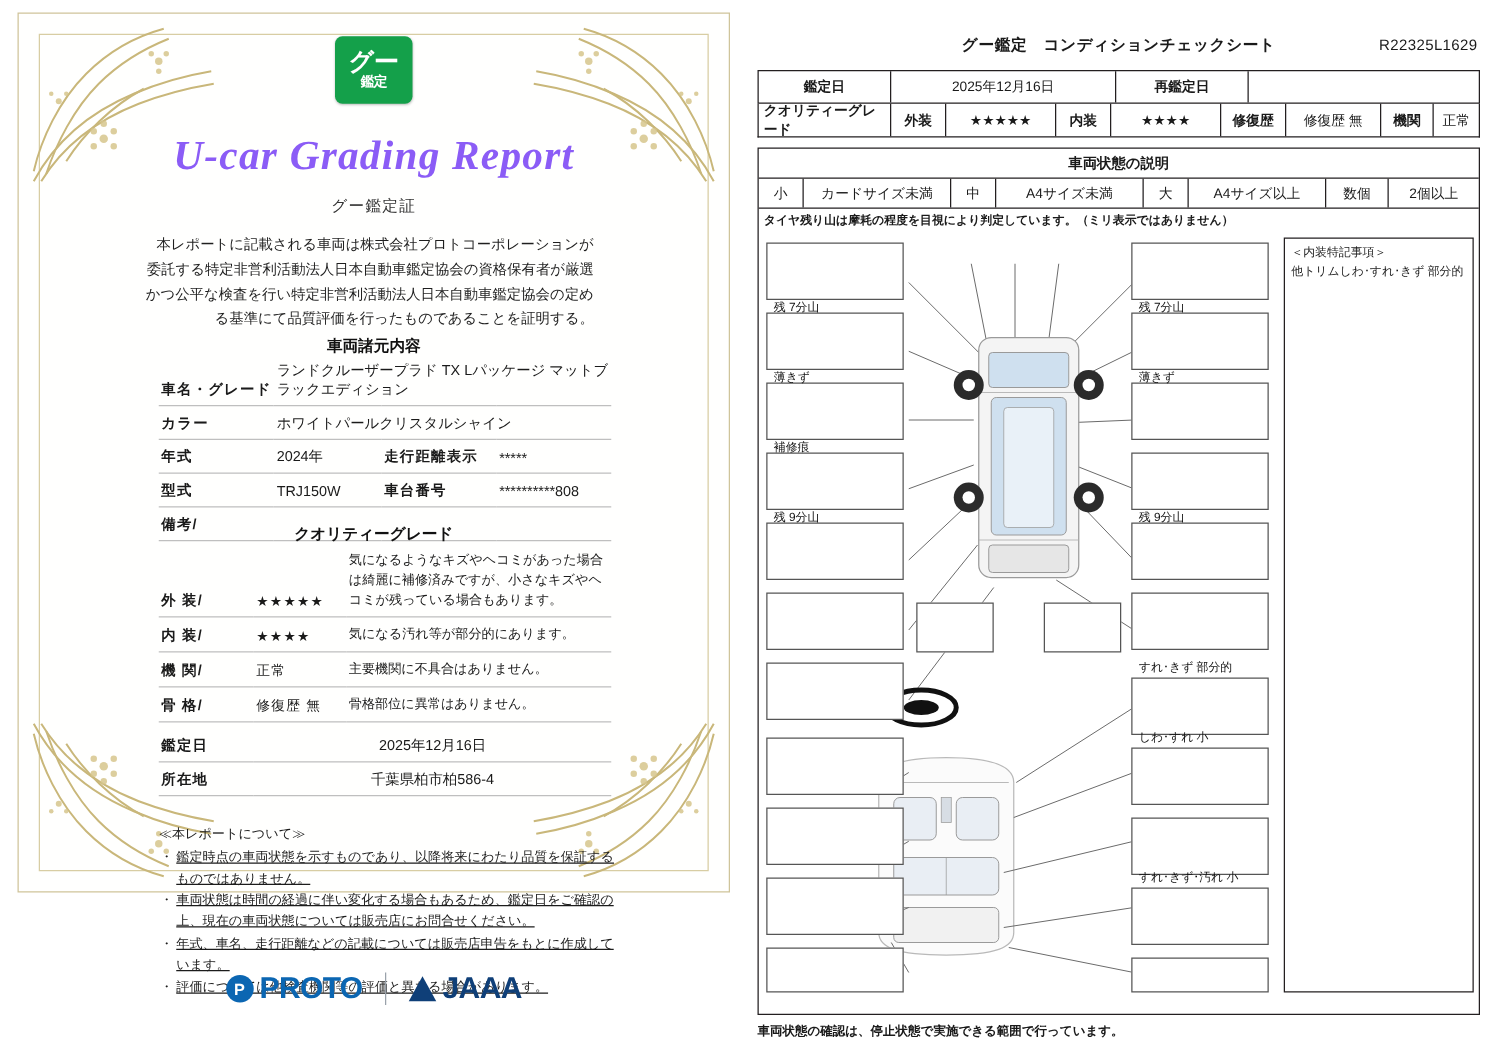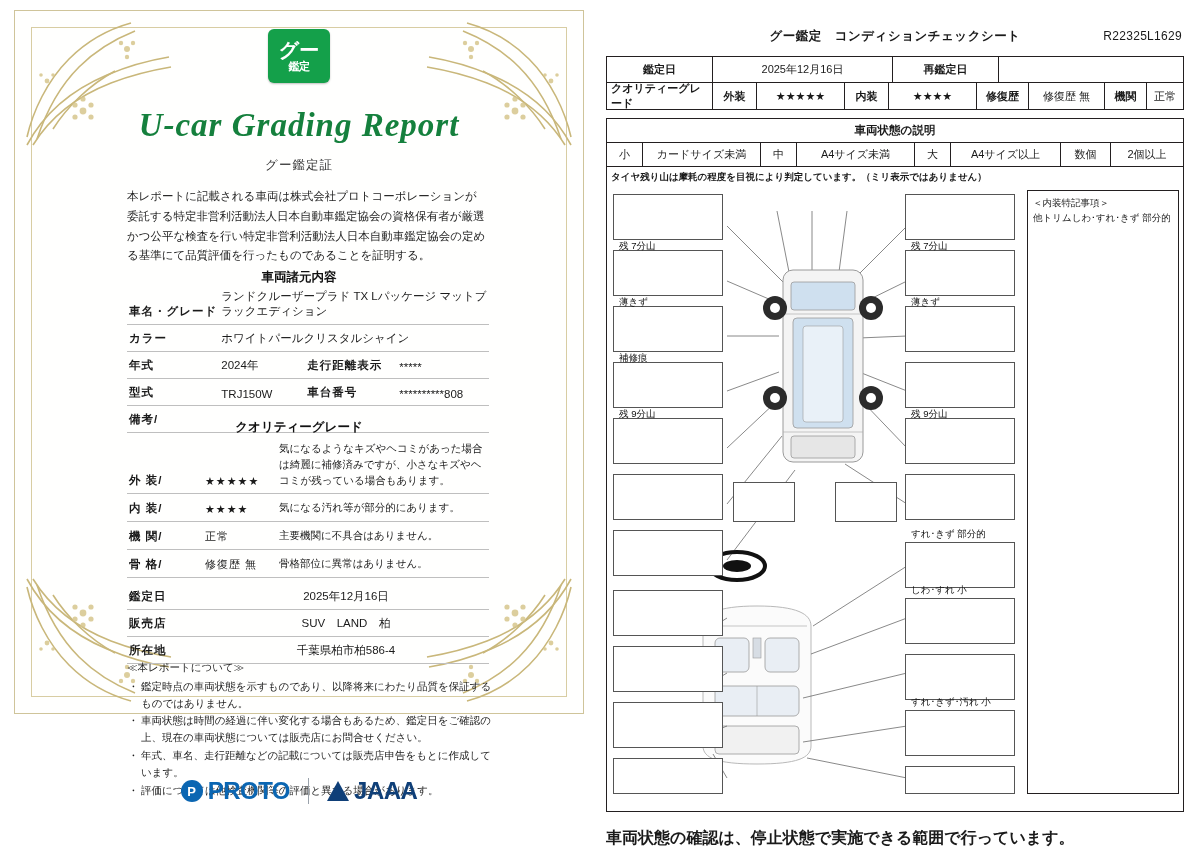--- a/index.html
+++ b/index.html
@@ -43,32 +43,32 @@
     box-shadow:0 1px 2px rgba(0,0,0,.25);
   }
   .goo-logo .g1 { font-size:20px; }
   .goo-logo .g2 { font-size:11px; letter-spacing:-.5px; }
 
   .report-title {
     position:absolute; top:96px; left:0; width:100%;
     text-align:center;
     font-family:"Liberation Serif", serif;
     font-style:italic; font-weight:bold;
-    font-size:33px; color:#15803d;
+    font-size:33px; color:#8b5cf6;
     letter-spacing:1px;
   }
   .report-sub {
     position:absolute; top:146px; left:0; width:100%;
     text-align:center; font-size:12.5px; color:#333;
     letter-spacing:1px;
   }
 
   .intro {
-    position:absolute; left:112px; top:176px; width:360px;
-    font-size:11.5px; line-height:1.72; color:#1f1f1f;
+    position:absolute; left:100px; top:176px; width:360px;
+    font-size:11.5px; line-height:1.72; color:#1f1f1f;text-align:right;
   }
 
   .sec-title {
     position:absolute; left:0; width:100%; text-align:center;
     font-size:12.5px; font-weight:bold; color:#111;
   }
 
   table.spec {
     position:absolute; left:112px; width:362px;
     border-collapse:collapse;
@@ -85,21 +85,21 @@
   .center { text-align:center; }
   .nowrap { white-space:nowrap; }
   .note2 { font-size:10.5px; line-height:1.5; }
 
   .footnote {
     position:absolute; left:112px; top:648px; width:372px;
     font-size:10.5px; line-height:1.6; color:#1c1c1c;
   }
   .footnote .fn-h { margin-bottom:2px; }
   .footnote ul { margin:0; padding-left:14px; list-style:none; }
-  .footnote li { position:relative; margin-bottom:1px; }
+  .footnote li { position:relative; margin-bottom:1px;text-decoration:underline; }
   .footnote li:before {
     content:"・"; position:absolute; left:-13px; top:0;
   }
 
   .brands {
     position:absolute; left:0; top:766px; width:100%;
     display:flex; align-items:center; justify-content:center; gap:18px;
   }
   .proto { display:flex; align-items:center; gap:5px; }
   .proto .pc {
@@ -170,21 +170,21 @@
 
   .dbox {
     position:absolute; border:1px solid #555;
     background:#fff;
   }
   .dlabel {
     position:absolute; font-size:9.5px; color:#111; white-space:nowrap;
   }
 
   .foot-note {
-    margin-top:16px; font-size:16px; font-weight:bold;
+    margin-top:6px; font-size:10px; font-weight:bold;
   }
 
   svg.veh { position:absolute; left:0; top:0; }
 </style>
 </head>
 <body>
 
 <div class="page">
 
   <div class="cert">
@@ -355,24 +355,20 @@
           <td class="note2">骨格部位に異常はありません。</td>
         </tr>
       </tbody>
         </table>
 
       <table class="spec" style="top:572px;">
         <tbody>
             <tr>
           <td class="lbl" style="width:60px;">鑑定日</td>
           <td class="val center">2025年12月16日</td>
-        </tr>
-        <tr>
-          <td class="lbl">販売店</td>
-          <td class="val center">SUV　LAND　柏</td>
         </tr>
         <tr>
           <td class="lbl">所在地</td>
           <td class="val center">千葉県柏市柏586-4</td>
         </tr>
       </tbody>
         </table>
 
       <div class="footnote">
         <div class="fn-h">≪本レポートについて≫</div>

